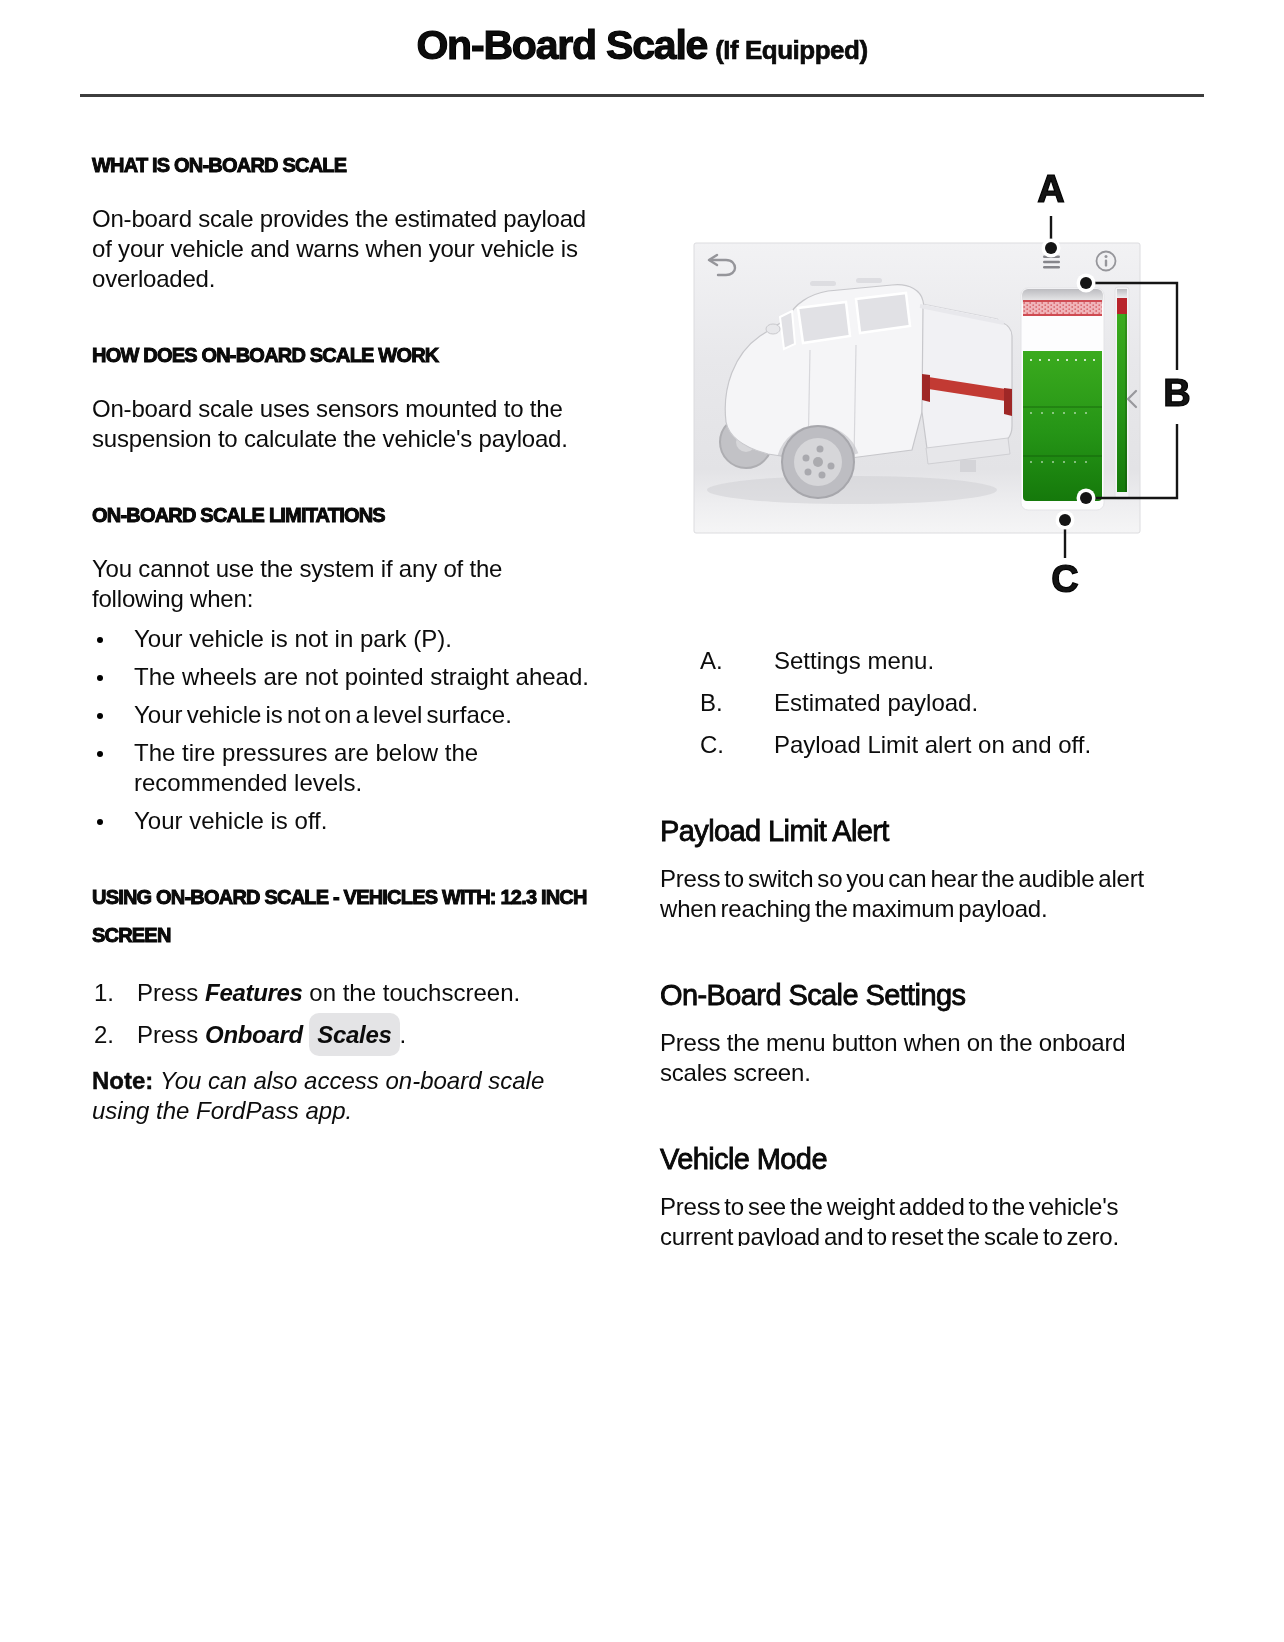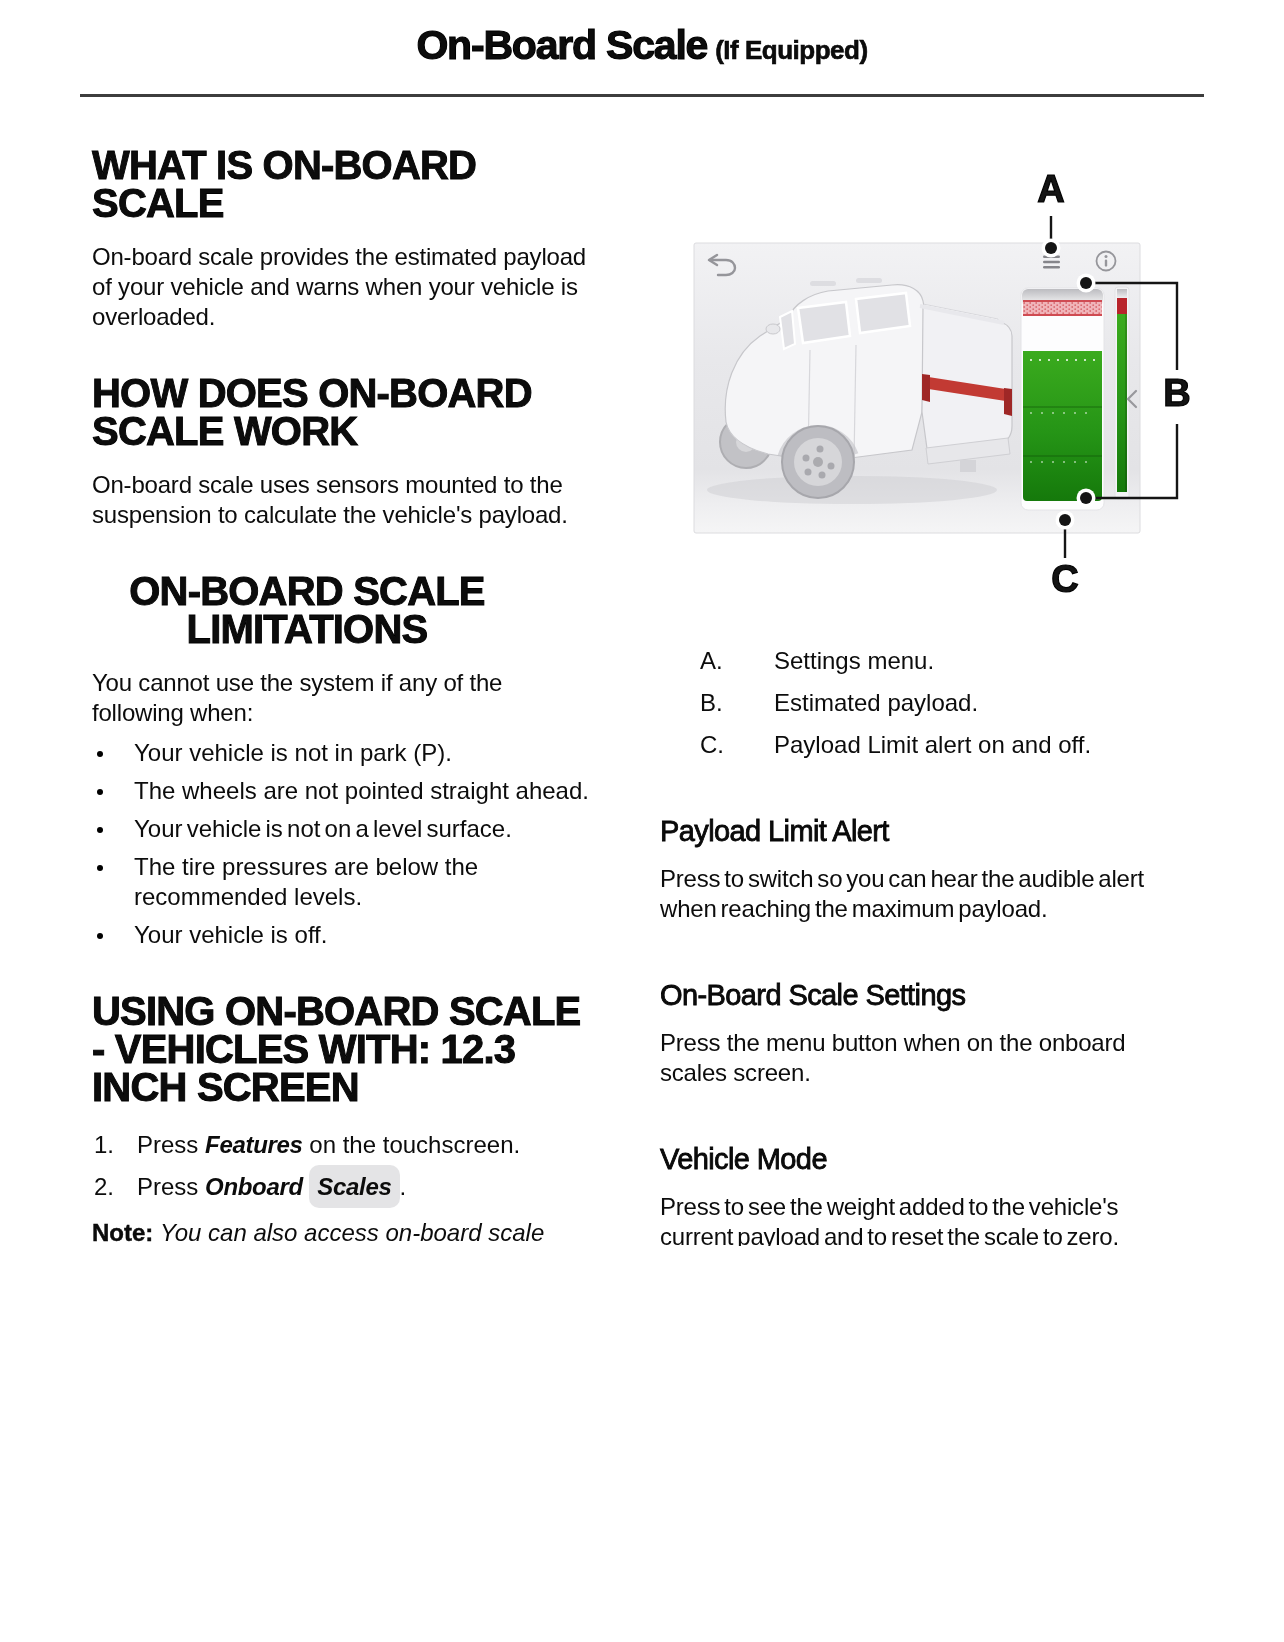--- a/index.html
+++ b/index.html
@@ -10,24 +10,24 @@
   .header{position:absolute;top:22px;left:0;width:100%;text-align:center;white-space:nowrap;}
   .title{font-size:41px;font-weight:bold;letter-spacing:-1.2px;-webkit-text-stroke:1.1px #000;}
   .title-suffix{font-size:26px;font-weight:bold;letter-spacing:-0.5px;-webkit-text-stroke:0.6px #000;margin-left:8px;}
   .divider{position:absolute;top:94px;left:80px;width:1124px;border-top:3px solid #3d3d3d;}
 
   
   .col{position:absolute;}
   .col-left{left:92px;top:146px;width:505px;}
   .col-right{left:660px;top:160px;width:540px;}
 
-  h1.sec{font-size:40px;line-height:38px;font-weight:bold;letter-spacing:-0.8px;
+  h1.sec{font-size:20px;line-height:38px;font-weight:bold;letter-spacing:-0.8px;
          -webkit-text-stroke:0.9px #000;margin:42px 0 0 0;}
   h1.sec.first{margin-top:0;}
-  h1.narrow{max-width:430px;text-align:center;}
+  h1.narrow{max-width:430px;}
   h2.sub{font-size:29px;line-height:34px;font-weight:normal;letter-spacing:-0.6px;
          -webkit-text-stroke:0.8px #000;margin:54px 0 0 0;max-width:500px;}
   p.body{font-size:24px;line-height:30px;margin:20px 0 0 0;letter-spacing:-0.2px;max-width:505px;}
   .col-right p.body{max-width:500px;margin-top:16px;}
   .tight{word-spacing:-2.5px;}
 
   ul.bullets{list-style:none;margin:10px 0 0 0;padding:0;}
   ul.bullets li{position:relative;padding-left:42px;margin-top:8px;font-size:24px;line-height:30px;max-width:505px;}
   .bullet-dot{position:absolute;left:5px;top:13px;width:6px;height:6px;border-radius:50%;background:#000;}
 

